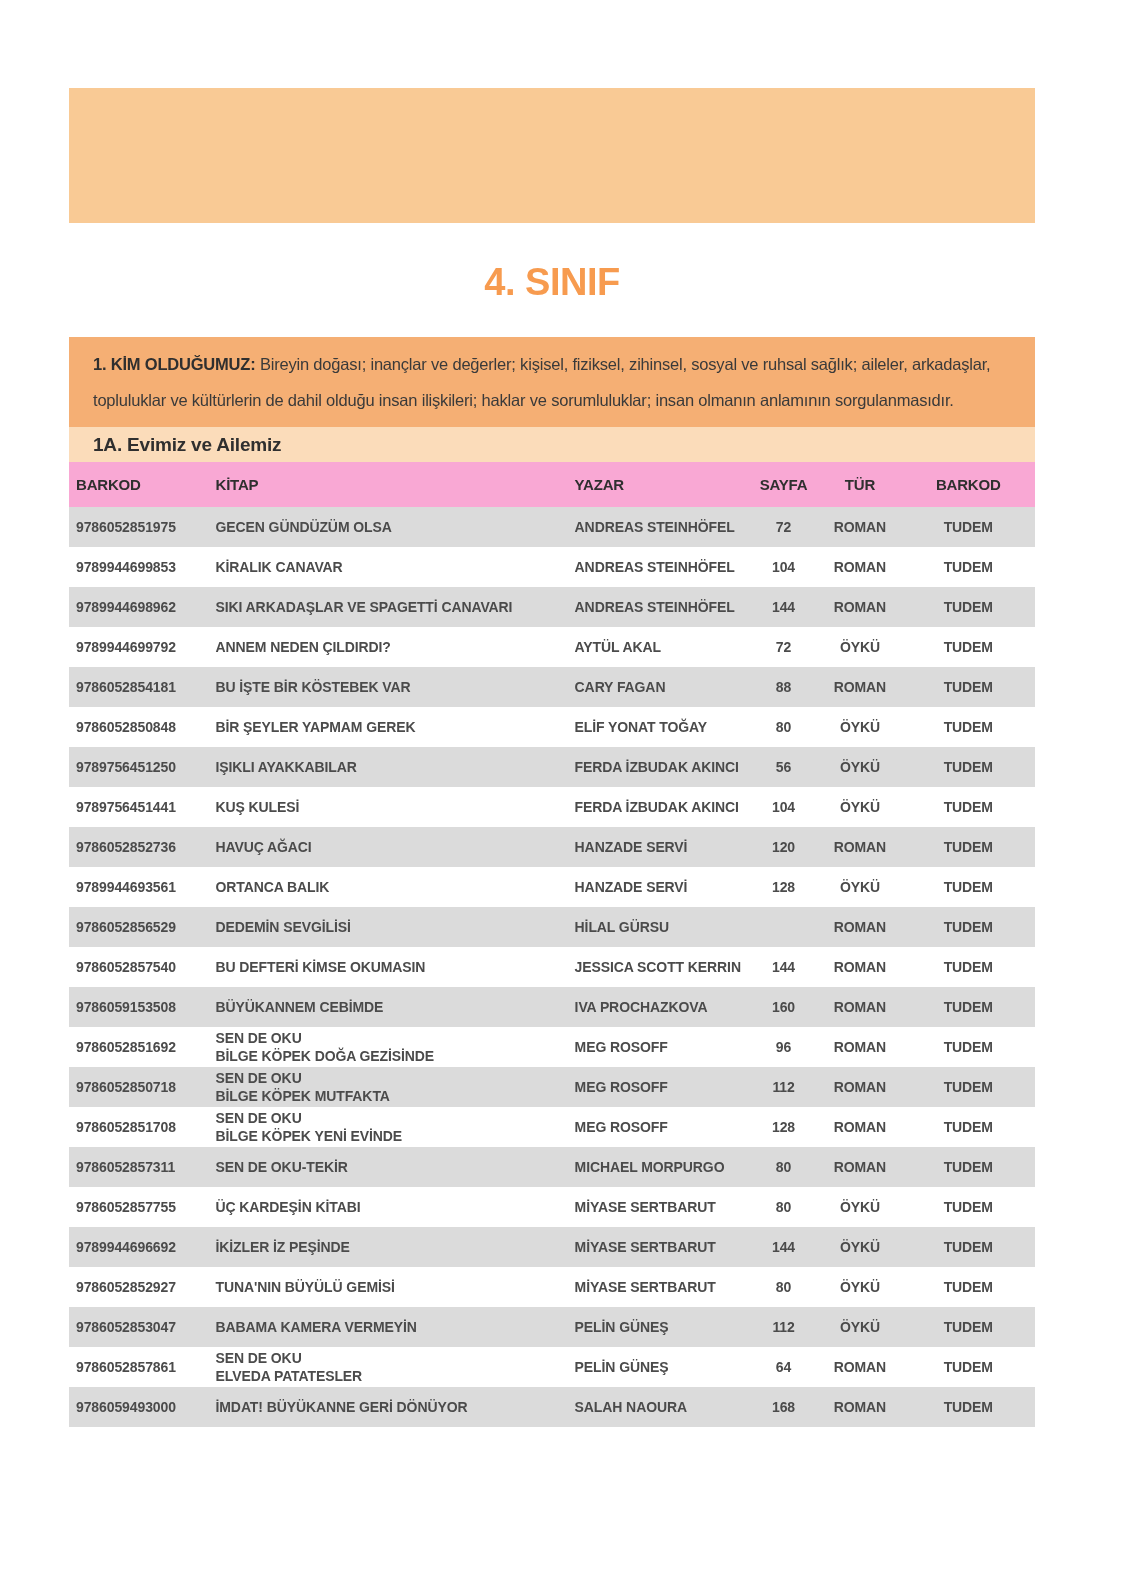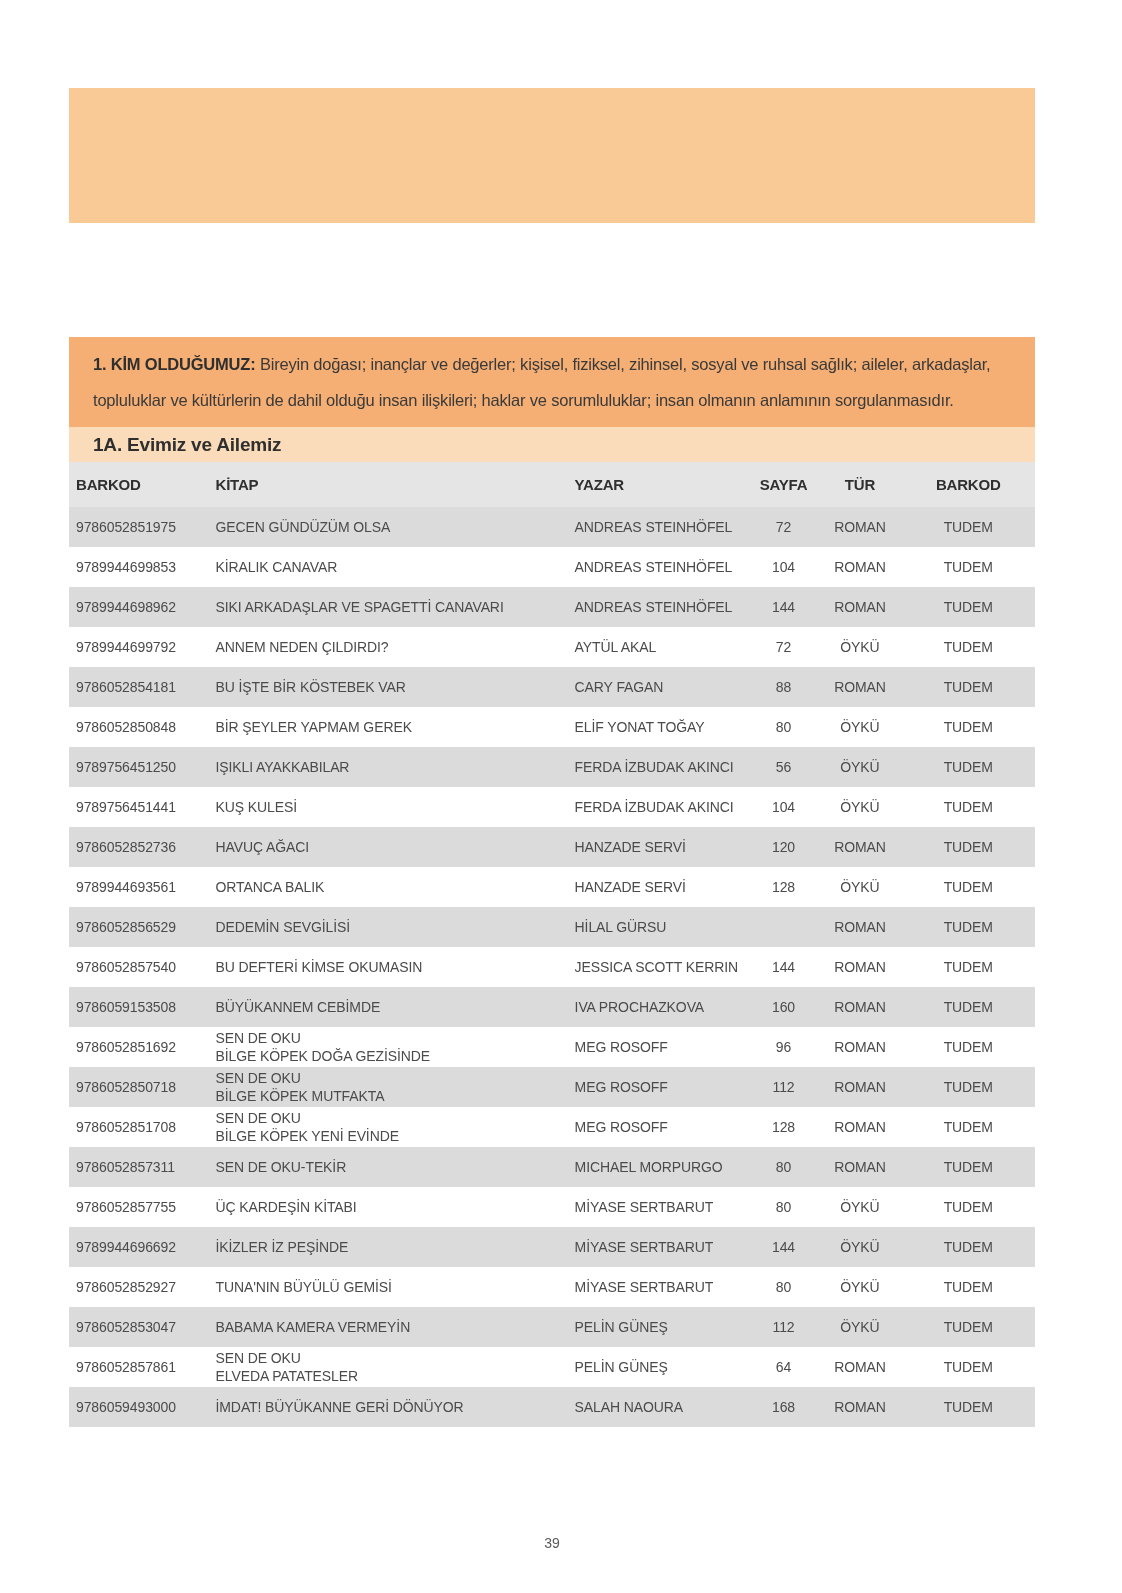--- a/index.html
+++ b/index.html
@@ -51,23 +51,23 @@
   
   .subsection-bar{
     position:absolute;left:69px;top:427px;width:966px;height:35px;
     background:var(--subsection-bar-bg);
     display:flex;align-items:center;padding:0 24px;
     font-weight:bold;font-size:19px;color:var(--text-dark);letter-spacing:-0.2px;
   }
 
   
   .table{position:absolute;left:69px;top:462px;width:966px;}
-  .thead{display:flex;height:45px;align-items:center;background:#e5e5e5;}
+  .thead{display:flex;height:45px;align-items:center;background:#f9a8d4;}
   .thead .col{font-weight:bold;font-size:15px;color:var(--text-dark);letter-spacing:-0.2px;}
-  .trow{display:flex;min-height:40px;align-items:center;padding:2px 0;}
+  .trow{display:flex;min-height:40px;align-items:center;padding:2px 0;font-weight:bold;}
   .trow:nth-child(odd){background:var(--row-alt-bg);}
   .cell{font-size:14px;line-height:18px;color:var(--text-body);letter-spacing:-0.1px;white-space:pre;overflow:hidden;}
 
   .c-barkod{width:144px;padding-left:7px;}
   .c-kitap{width:340px;padding-left:7px;}
   .c-yazar{width:186px;padding-left:6px;margin-left:31px;}
   .c-sayfa{width:72px;text-align:center;}
   .c-tur{width:86px;text-align:center;}
   .c-marka{width:138px;text-align:center;}
 
@@ -80,20 +80,21 @@
 </head>
 <body>
 
 <div class="page">
 
   <div class="header-box">
     <div class="header-title">
     </div>
   </div>
 
+  <div class="grade-title">4. SINIF</div>
 
   <div class="section-box">
     <div class="section-text">
       <span class="section-label">1. KİM OLDUĞUMUZ:</span><span> Bireyin doğası; inançlar ve değerler; kişisel, fiziksel, zihinsel, sosyal ve ruhsal sağlık; aileler, arkadaşlar, topluluklar ve kültürlerin de dahil olduğu insan ilişkileri; haklar ve sorumluluklar; insan olmanın anlamının sorgulanmasıdır.</span>
     </div>
   </div>
 
   <div class="subsection-bar">
     <span>1A. Evimiz ve Ailemiz</span>
   </div>
@@ -292,15 +293,14 @@
     <div class="cell c-barkod">9786059493000</div>
     <div class="cell c-kitap">İMDAT! BÜYÜKANNE GERİ DÖNÜYOR</div>
     <div class="cell c-yazar">SALAH NAOURA</div>
     <div class="cell c-sayfa">168</div>
     <div class="cell c-tur">ROMAN</div>
     <div class="cell c-marka">TUDEM</div>
   </div>
       </div>
   </div>
 
-  <div class="footer">39</div>
 
 </div>
 
 </body></html>

